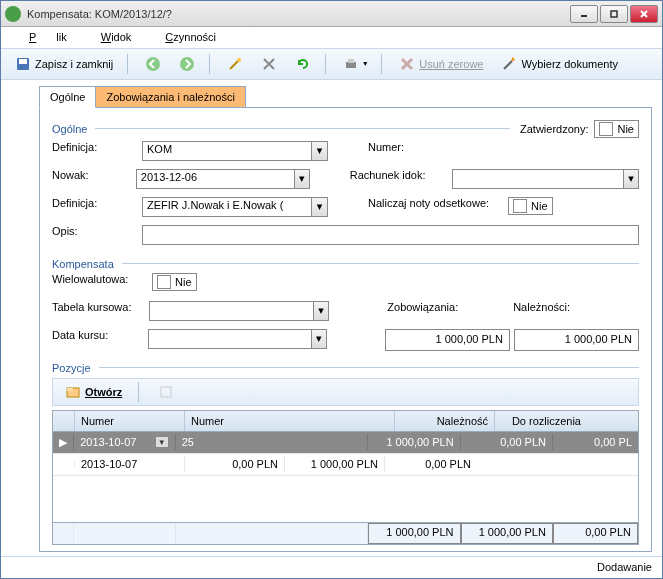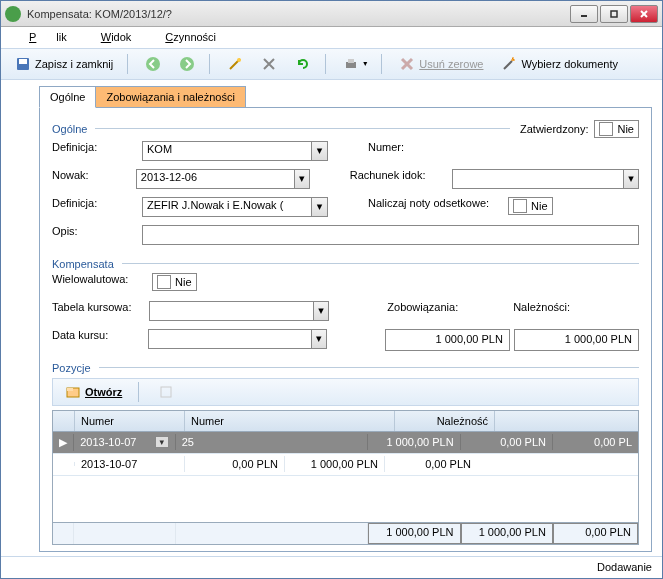--- a/index.html
+++ b/index.html
@@ -286,20 +286,21 @@
             </span>
           </div>
       </div>
 
       <div class="grid">
         <div class="grid-head">
           <div class="gh c-mark"></div>
           <div class="gh c-date">Numer</div>
           <div class="gh c-num">Numer</div>
           <div class="gh c-nal">Należność</div>
+          <div class="gh c-dor" style="border-right:none">Do rozliczenia</div>
         </div>
         <div class="grid-body">
           <div class="grid-row selected">
             <div class="gc c-mark">▶</div>
             <div class="gc c-date">
                 <span>2013-10-07</span>
                 <span style="margin-left:auto; background:#ddd; color:#333; border:1px solid #888; width:14px; text-align:center; font-size:9px;">▾</span>
               </div>
             <div class="gc c-num">25</div>
             <div class="gc c-nal">1 000,00 PLN</div>

